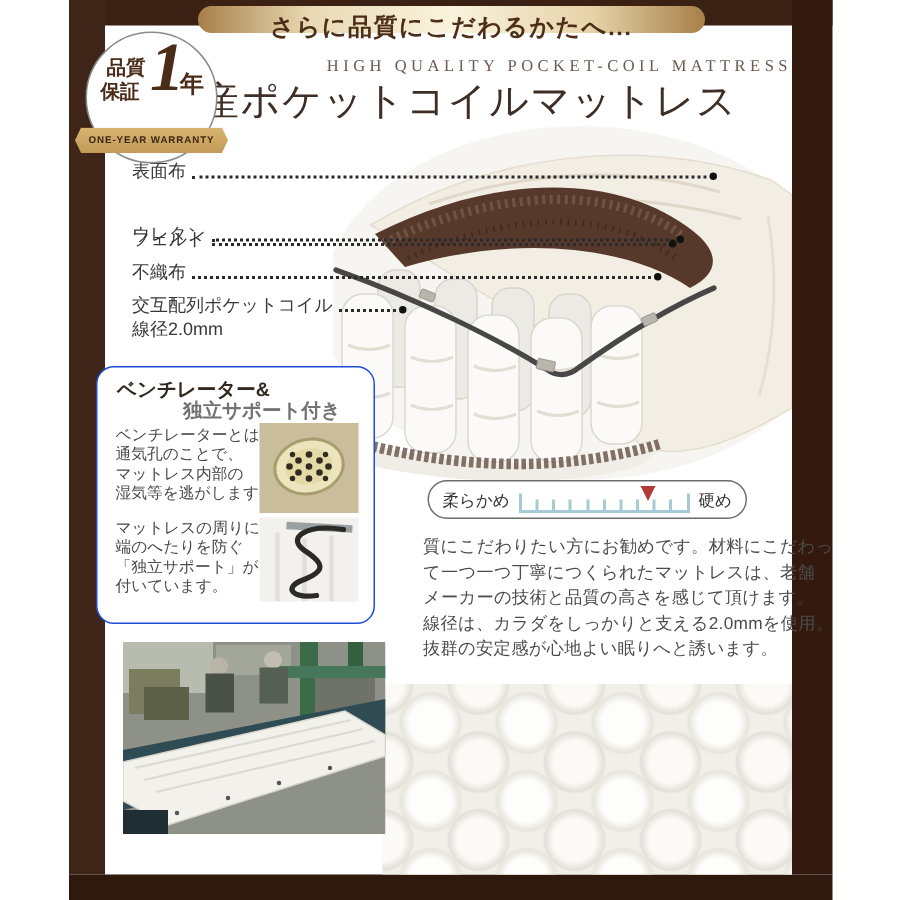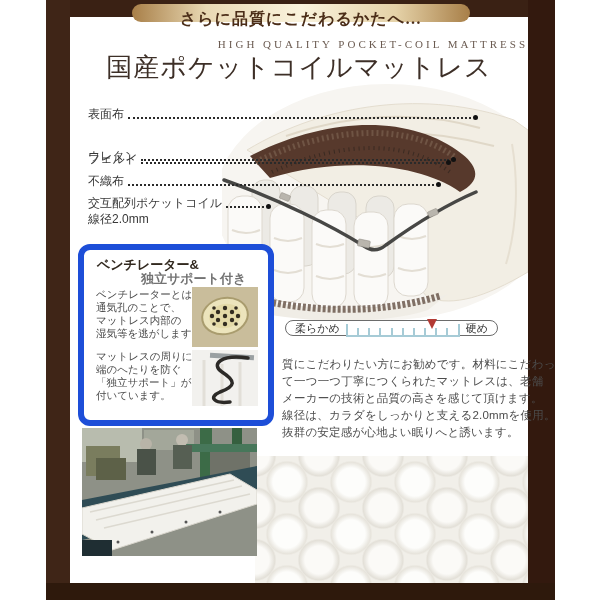--- a/index.html
+++ b/index.html
@@ -40,31 +40,31 @@
   .lrow{position:absolute;left:88px;display:flex;align-items:flex-end;z-index:4;}
   .lrow .ltext{font-size:12px;color:#383838;white-space:nowrap;padding-right:4px;}
   .lrow .leader{flex:1;border-bottom:2px dotted #2a2a2a;margin-bottom:4px;}
   .lrow .edot{width:5px;height:5px;border-radius:50%;background:#111;margin:0 0 3px 2px;}
   .lsub{position:absolute;left:88px;font-size:12px;color:#383838;z-index:4;}
 
   
   .mattress{position:absolute;left:222px;top:84px;width:306px;height:238px;z-index:1;}
 
   
-  .feature-box{position:absolute;left:78px;top:244px;width:184px;height:170px;background:#fff;
-    border:6px solid #1d4ed8;border-radius:12px;z-index:5;}
+  .feature-box{position:absolute;left:64px;top:244px;width:184px;height:170px;background:#fff;
+    border:1px solid #1d4ed8;border-radius:12px;z-index:5;}
   .fb-title1{position:absolute;left:13px;top:6px;font-size:13px;font-weight:bold;color:#32291f;white-space:nowrap;}
   .fb-title2{position:absolute;left:57px;top:20px;font-size:13px;font-weight:bold;color:#737373;white-space:nowrap;}
   .fb-line{position:absolute;left:12px;font-size:10.5px;color:#4a4a4a;white-space:nowrap;}
   .fb-photo{position:absolute;left:108px;width:66px;overflow:hidden;}
   .vent-photo{top:37px;height:60px;background:#c9bd9b;}
   .wire-photo{top:100px;height:56px;background:#f2f1ee;}
 
   
-  .scale{position:absolute;left:285px;top:320px;width:213px;height:16px;border:1.5px solid #6b6b6b;
+  .scale{position:absolute;left:285px;top:320px;width:213px;height:26px;border:1.5px solid #6b6b6b;
     border-radius:14px;background:rgba(255,255,255,.95);display:flex;align-items:center;
     padding:0 9px;box-sizing:border-box;z-index:5;}
   .scale .slabel{font-size:11px;color:#333;white-space:nowrap;}
   .ticks{position:relative;flex:1;height:15px;margin:0 6px;border-bottom:2px solid #a6cbd6;
     display:flex;justify-content:space-between;align-items:flex-end;}
   .tick{width:2px;height:7px;background:#a6cbd6;}
   .tick.tall{height:11px;}
   .marker{position:absolute;top:-1px;transform:translateX(-50%);width:0;height:0;
     border-left:5px solid transparent;border-right:5px solid transparent;border-top:10px solid #b23b35;}
 
@@ -91,20 +91,27 @@
 
   <div class="frame-top"></div>
   <div class="frame-left"></div>
   <div class="frame-right"></div>
   <div class="frame-bottom"></div>
 
   <div class="banner-pill">
     <span>さらに品質にこだわるかたへ…</span>
   </div>
 
+  <div class="badge">
+    <span class="q1">品質</span>
+    <span class="q2">保証</span>
+    <span class="num">1</span>
+    <span class="year">年</span>
+    <div class="ribbon">ONE-YEAR WARRANTY</div>
+  </div>
 
   <div class="eyebrow">HIGH QUALITY POCKET-COIL MATTRESS</div>
   <div class="main-title">国産ポケットコイルマットレス</div>
 
   <svg class="mattress" viewBox="0 0 306 238">
     <ellipse cx="165" cy="118" rx="172" ry="118" fill="#f7f5f1"></ellipse>
 
     <path d="M25,66 C105,18 205,6 292,36 L306,46 L306,188 C262,214 232,222 206,214 L140,136 Z" fill="#f2eee4" stroke="#e4ddcf" stroke-width="1"></path>
     <path d="M64,52 Q165,18 258,44" stroke="#e0d8c8" fill="none" stroke-width="2"></path>
     <path d="M48,66 Q162,33 272,62" stroke="#e0d8c8" fill="none" stroke-width="2"></path>

